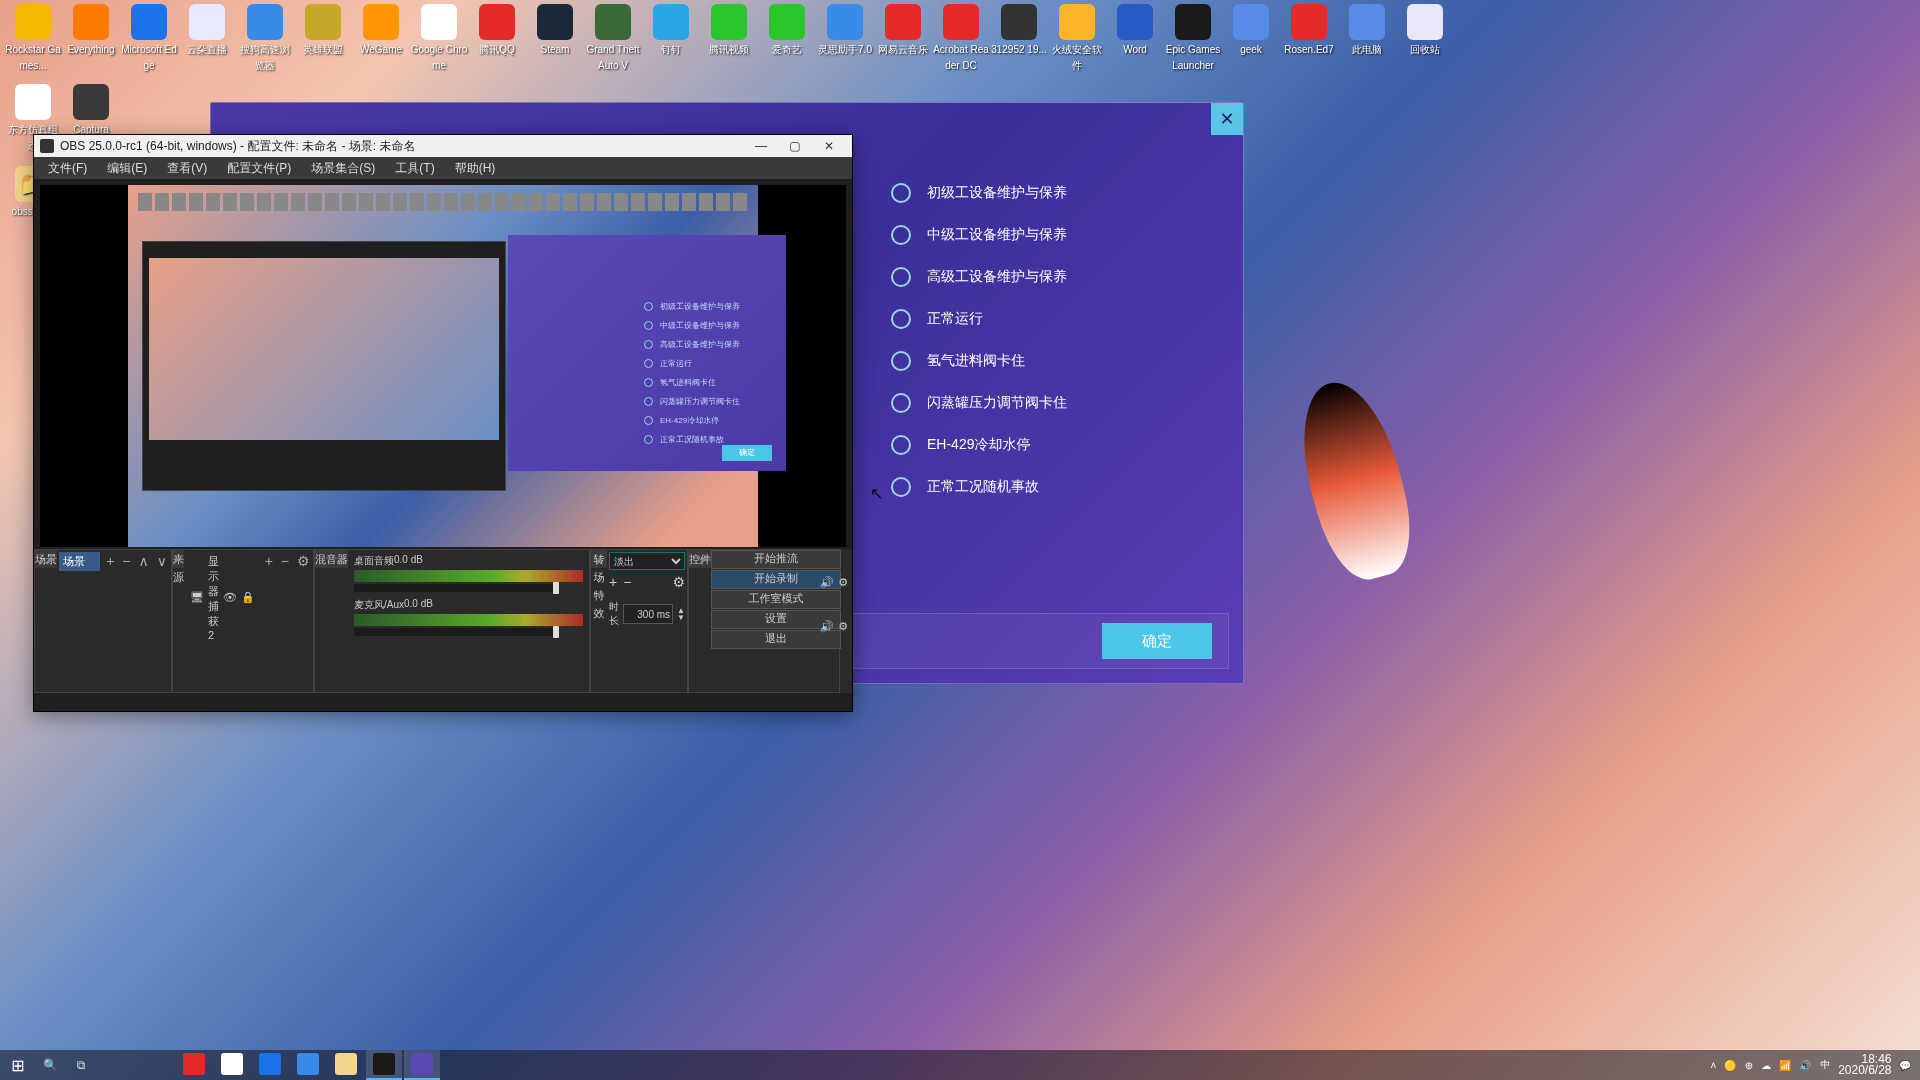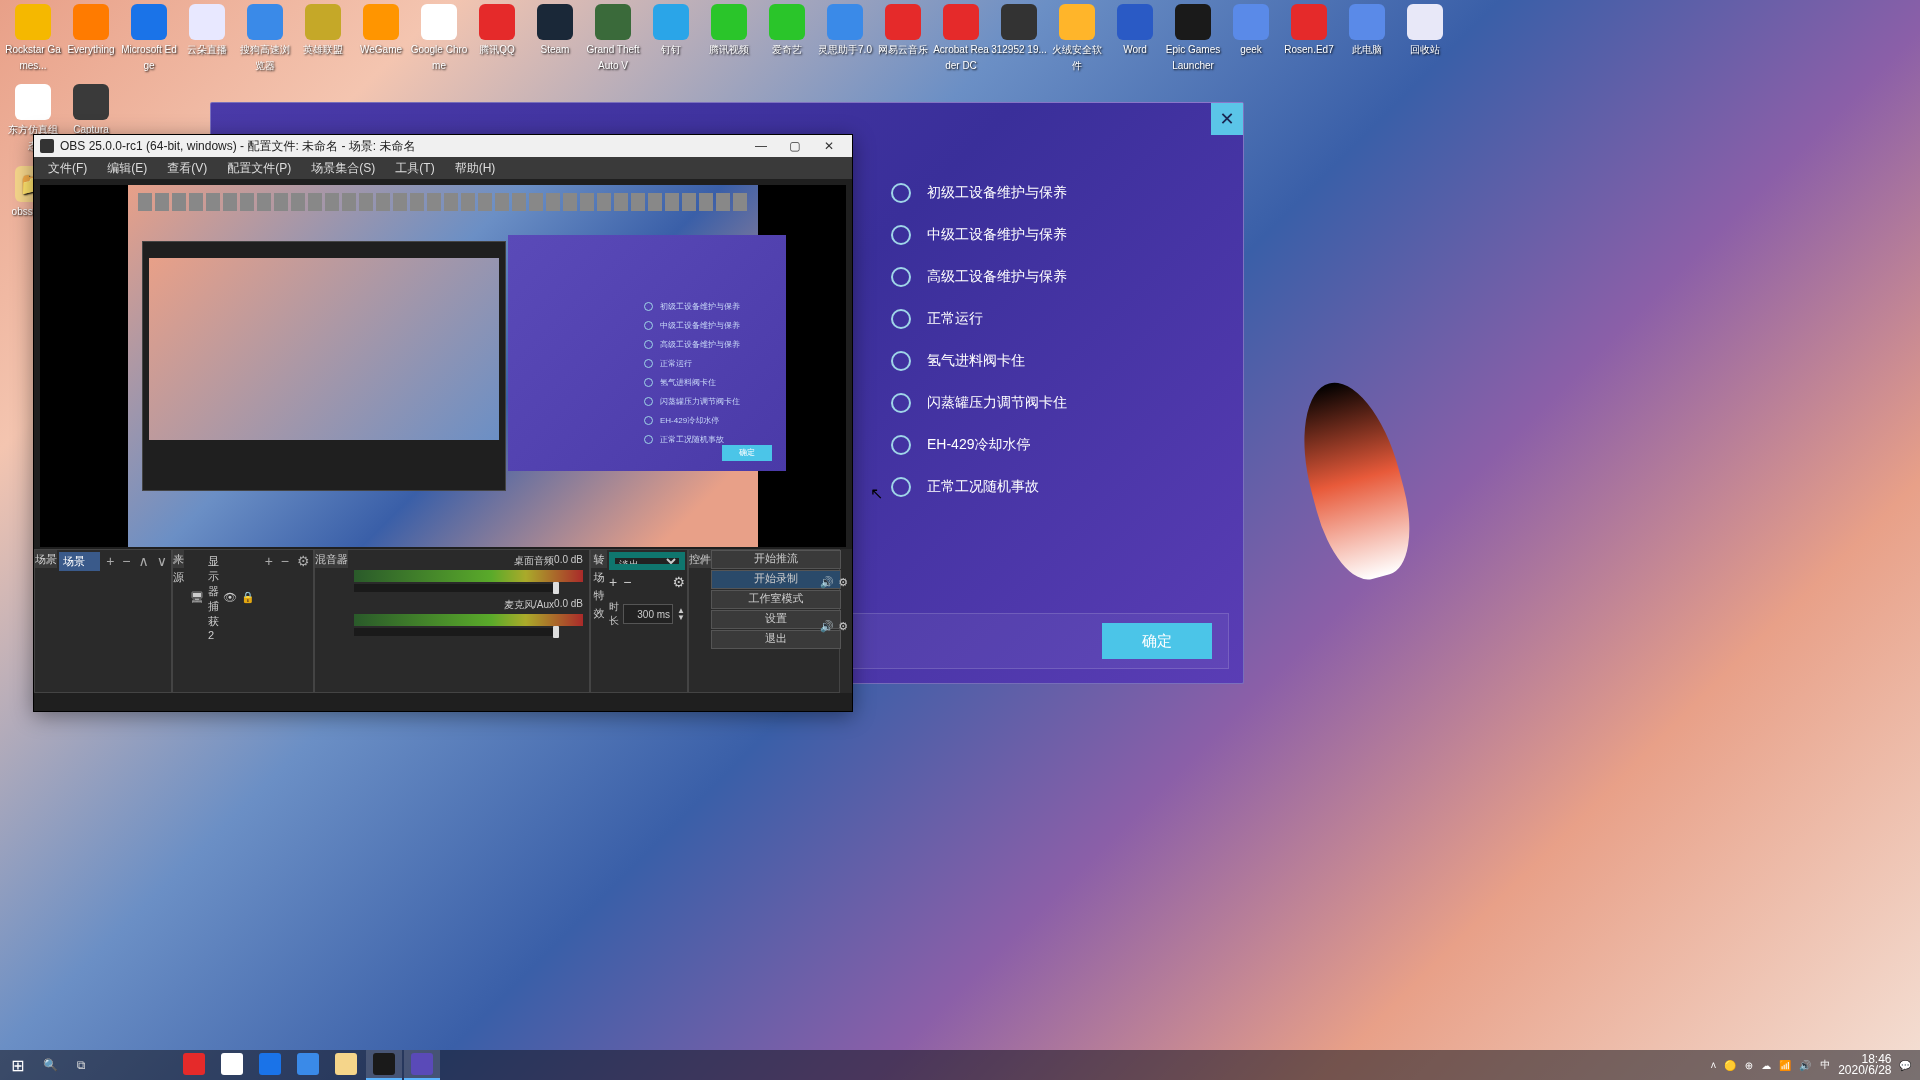--- a/index.html
+++ b/index.html
@@ -55,28 +55,28 @@
 .dock-foot span{cursor:pointer}
 .d-scenes{width:136px}
 .d-sources{width:140px}
 .d-mixer{width:274px}
 .d-trans{width:96px}
 .d-ctrl{width:150px}
 .scene-item{padding:2px 4px;background:#3a5a8a;color:#fff}
 .src-item{padding:2px 4px;display:flex;align-items:center;gap:4px}
 .src-item .eye{margin-left:auto}
 .mixer-ch{padding:2px 4px}
-.mixer-label{display:flex;justify-content:flex-end;font-size:10px;color:#ccc}
+.mixer-label{display:flex;justify-content:flex-start;font-size:10px;color:#ccc}
 .mixer-meter{height:12px;background:linear-gradient(90deg,#2a5a2a 0%,#5aaa2a 60%,#aaaa2a 75%,#aa2a2a 100%);margin:2px 0;position:relative}
 .mixer-slider{height:8px;background:#1a1a1a;position:relative;margin:2px 26px 2px 0}
 .mixer-slider::after{content:"";position:absolute;right:-2px;top:-2px;width:6px;height:12px;background:#ddd;border-radius:1px}
 .mixer-ctrls{position:absolute;right:4px;margin-top:-18px;display:flex;gap:4px;color:#ccc}
 .ctrl-btn{display:block;width:100%;height:17px;background:#3a3a3a;border:1px solid #555;color:#ccc;font-size:11px;margin-bottom:1px;cursor:pointer;text-align:center;line-height:15px}
 .ctrl-btn.active{background:#2a4a6a}
-.trans-sel{width:100%;height:18px;background:#222;color:#ccc;border:6px solid #0f766e;font-size:10px}
+.trans-sel{width:100%;height:18px;background:#222;color:#ccc;border:1px solid #0f766e;font-size:10px}
 .trans-dur{display:flex;align-items:center;gap:4px;margin-top:10px;font-size:10px;color:#ccc}
 .trans-dur input{width:44px;height:16px;background:#222;color:#ccc;border:1px solid #555;font-size:10px;text-align:right}
 
 .obs-status{position:absolute;left:0;right:0;bottom:0;height:18px;background:#2a2a2a;color:#aaa;font-size:11px;display:flex;align-items:center;justify-content:flex-end;padding:0 8px;gap:18px;font-family:monospace}
 
 .cursor{position:absolute;left:870px;top:484px;font-size:16px;color:#000}
 
 .taskbar{position:absolute;left:0;right:0;bottom:0;height:30px;background:rgba(20,20,30,.55);display:flex;align-items:center}
 .tb-start{width:36px;height:30px;display:flex;align-items:center;justify-content:center;color:#fff;font-size:16px}
 .tb-search{width:30px;text-align:center;color:#ddd}

